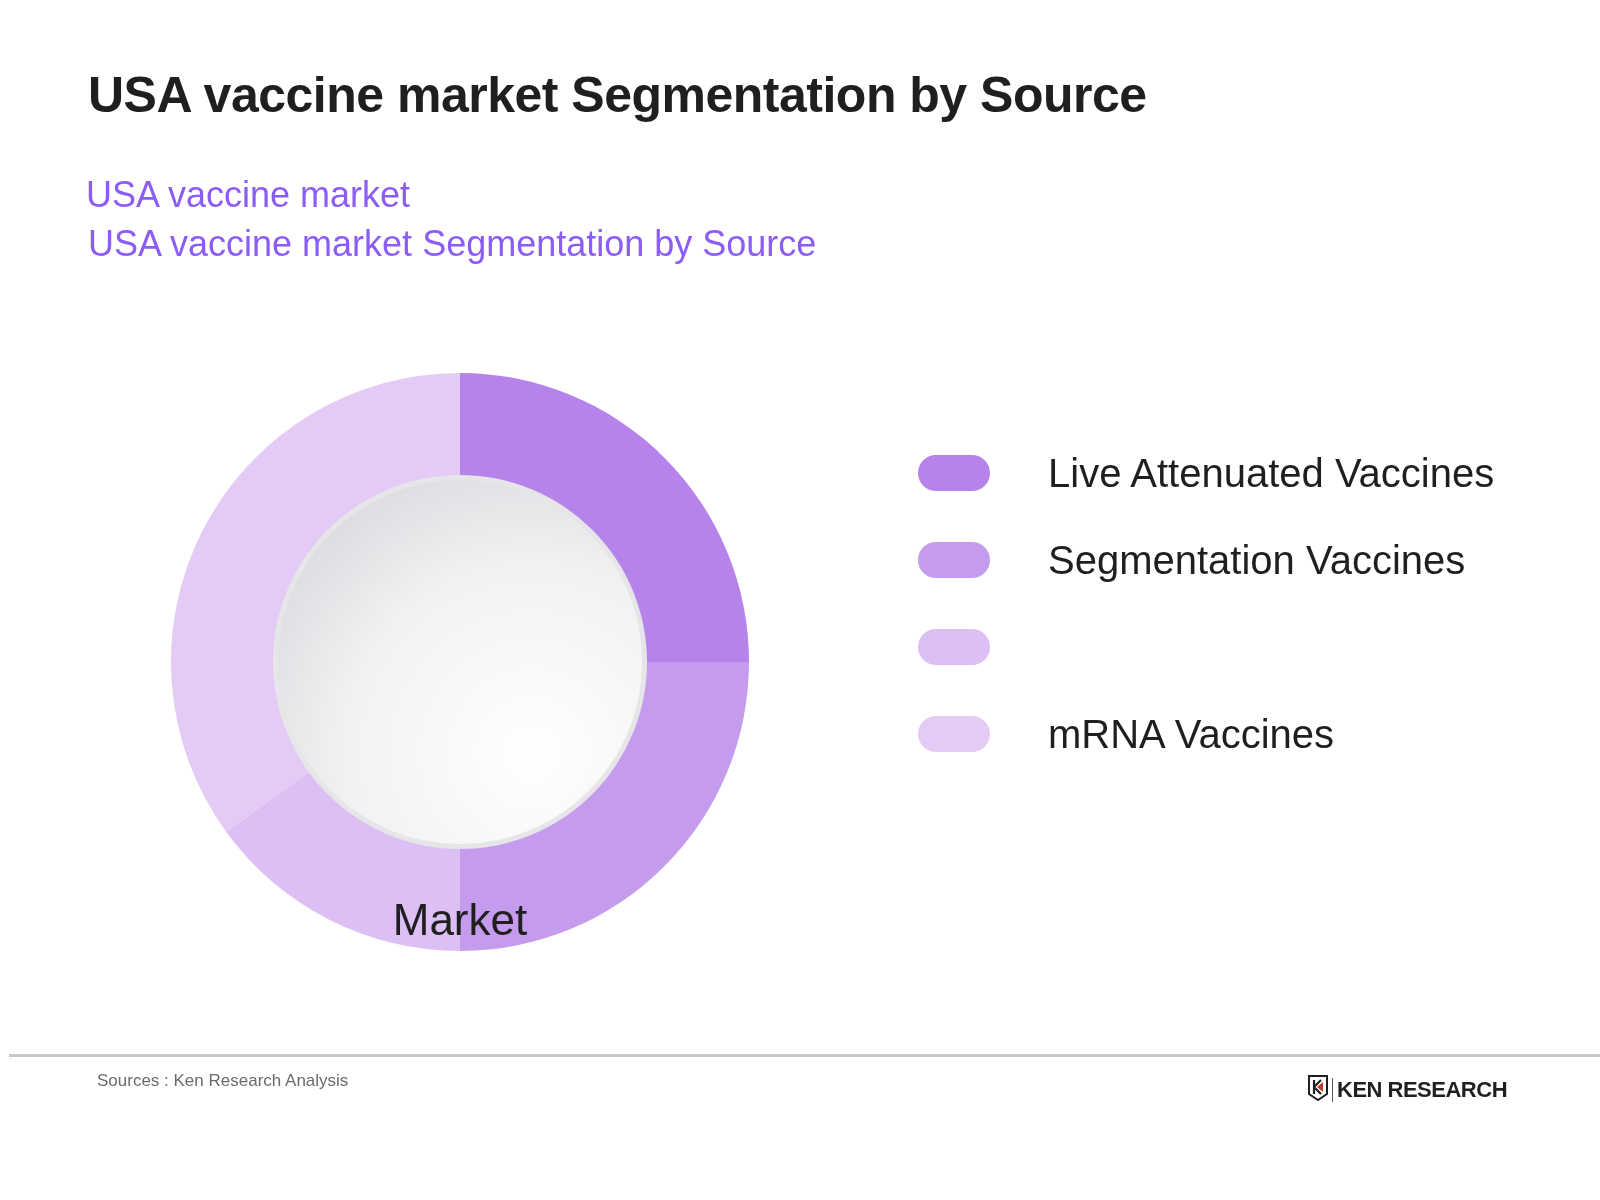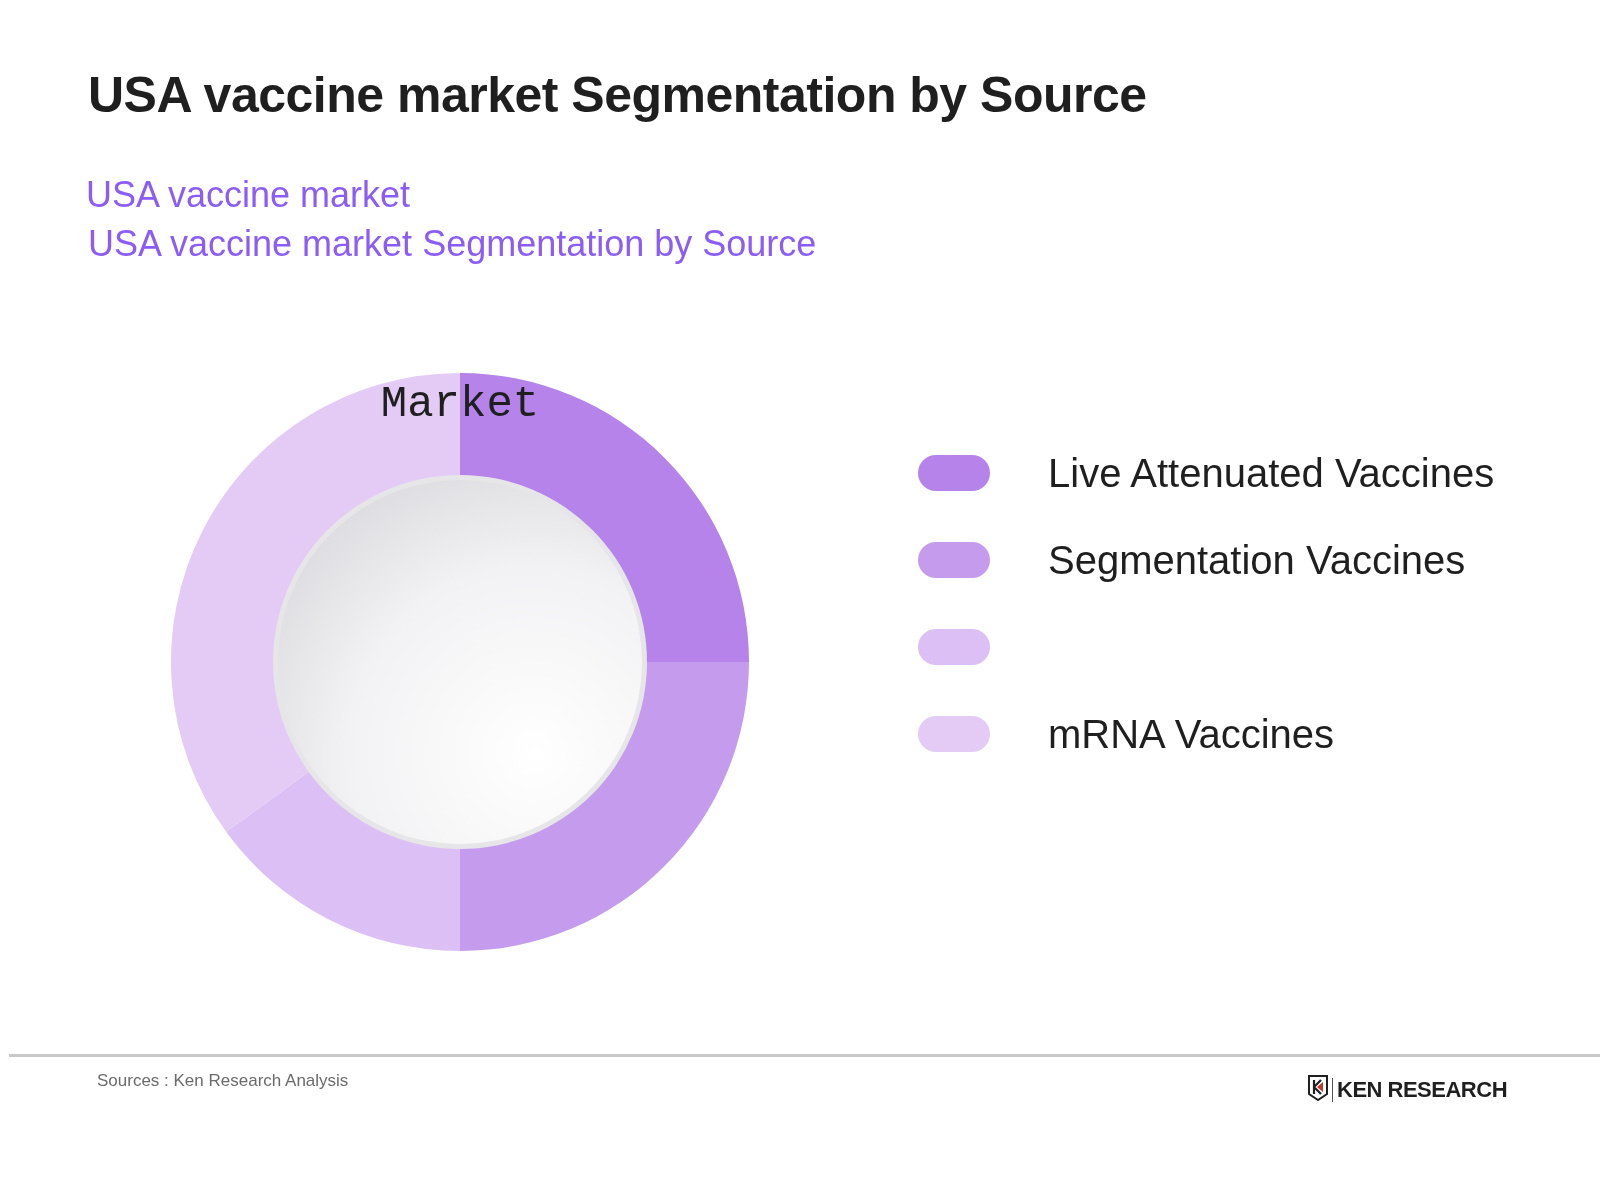--- a/index.html
+++ b/index.html
@@ -46,27 +46,26 @@
   .donut-wrap svg { display: block; }
   .center-label {
     position: absolute;
     left: 0;
     top: 0;
     width: 580px;
     height: 580px;
     display: flex;
     flex-direction: column;
     align-items: center;
-    justify-content: space-between;
+    justify-content: flex-end;
     font-size: 44px;
     color: #1f1f1f;
     line-height: 64px;
     text-align: center;
     pointer-events: none;
-    font-family: Liberation Mono, monospace;
   }
   .center-label span { display: block; }
 
   .legend {
     position: absolute;
     left: 918px;
     top: 455px;
     width: 560px;
   }
   .legend-item {

